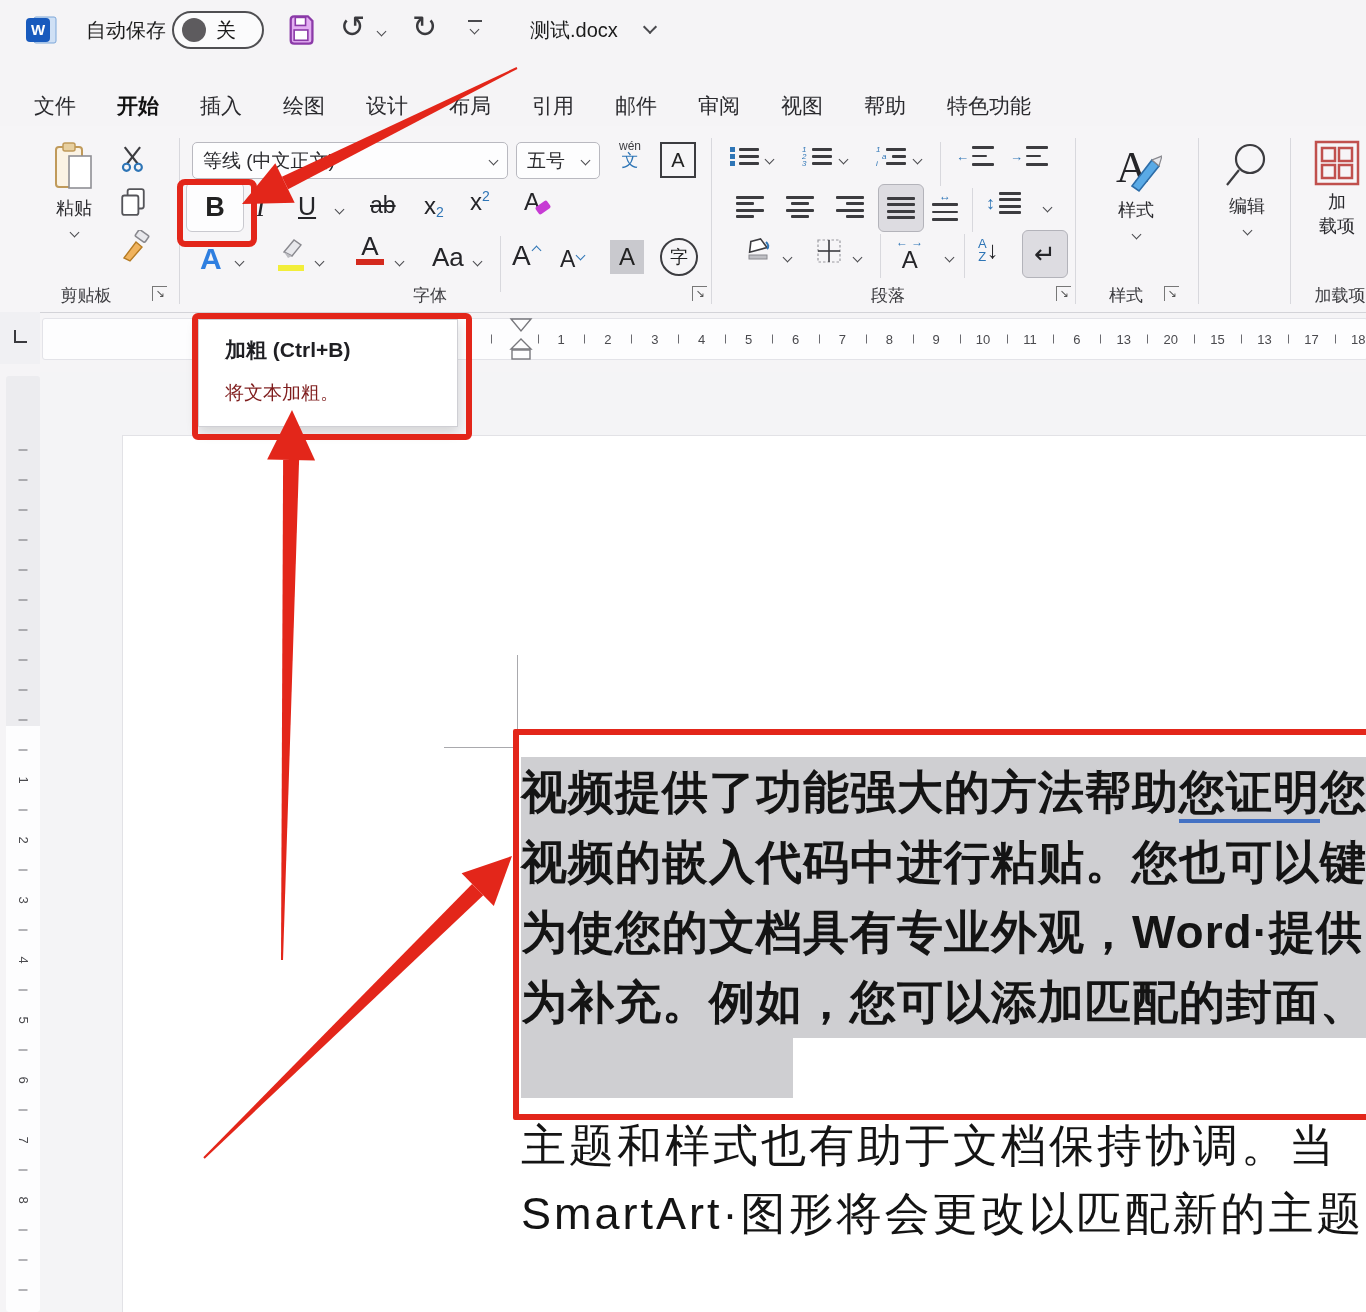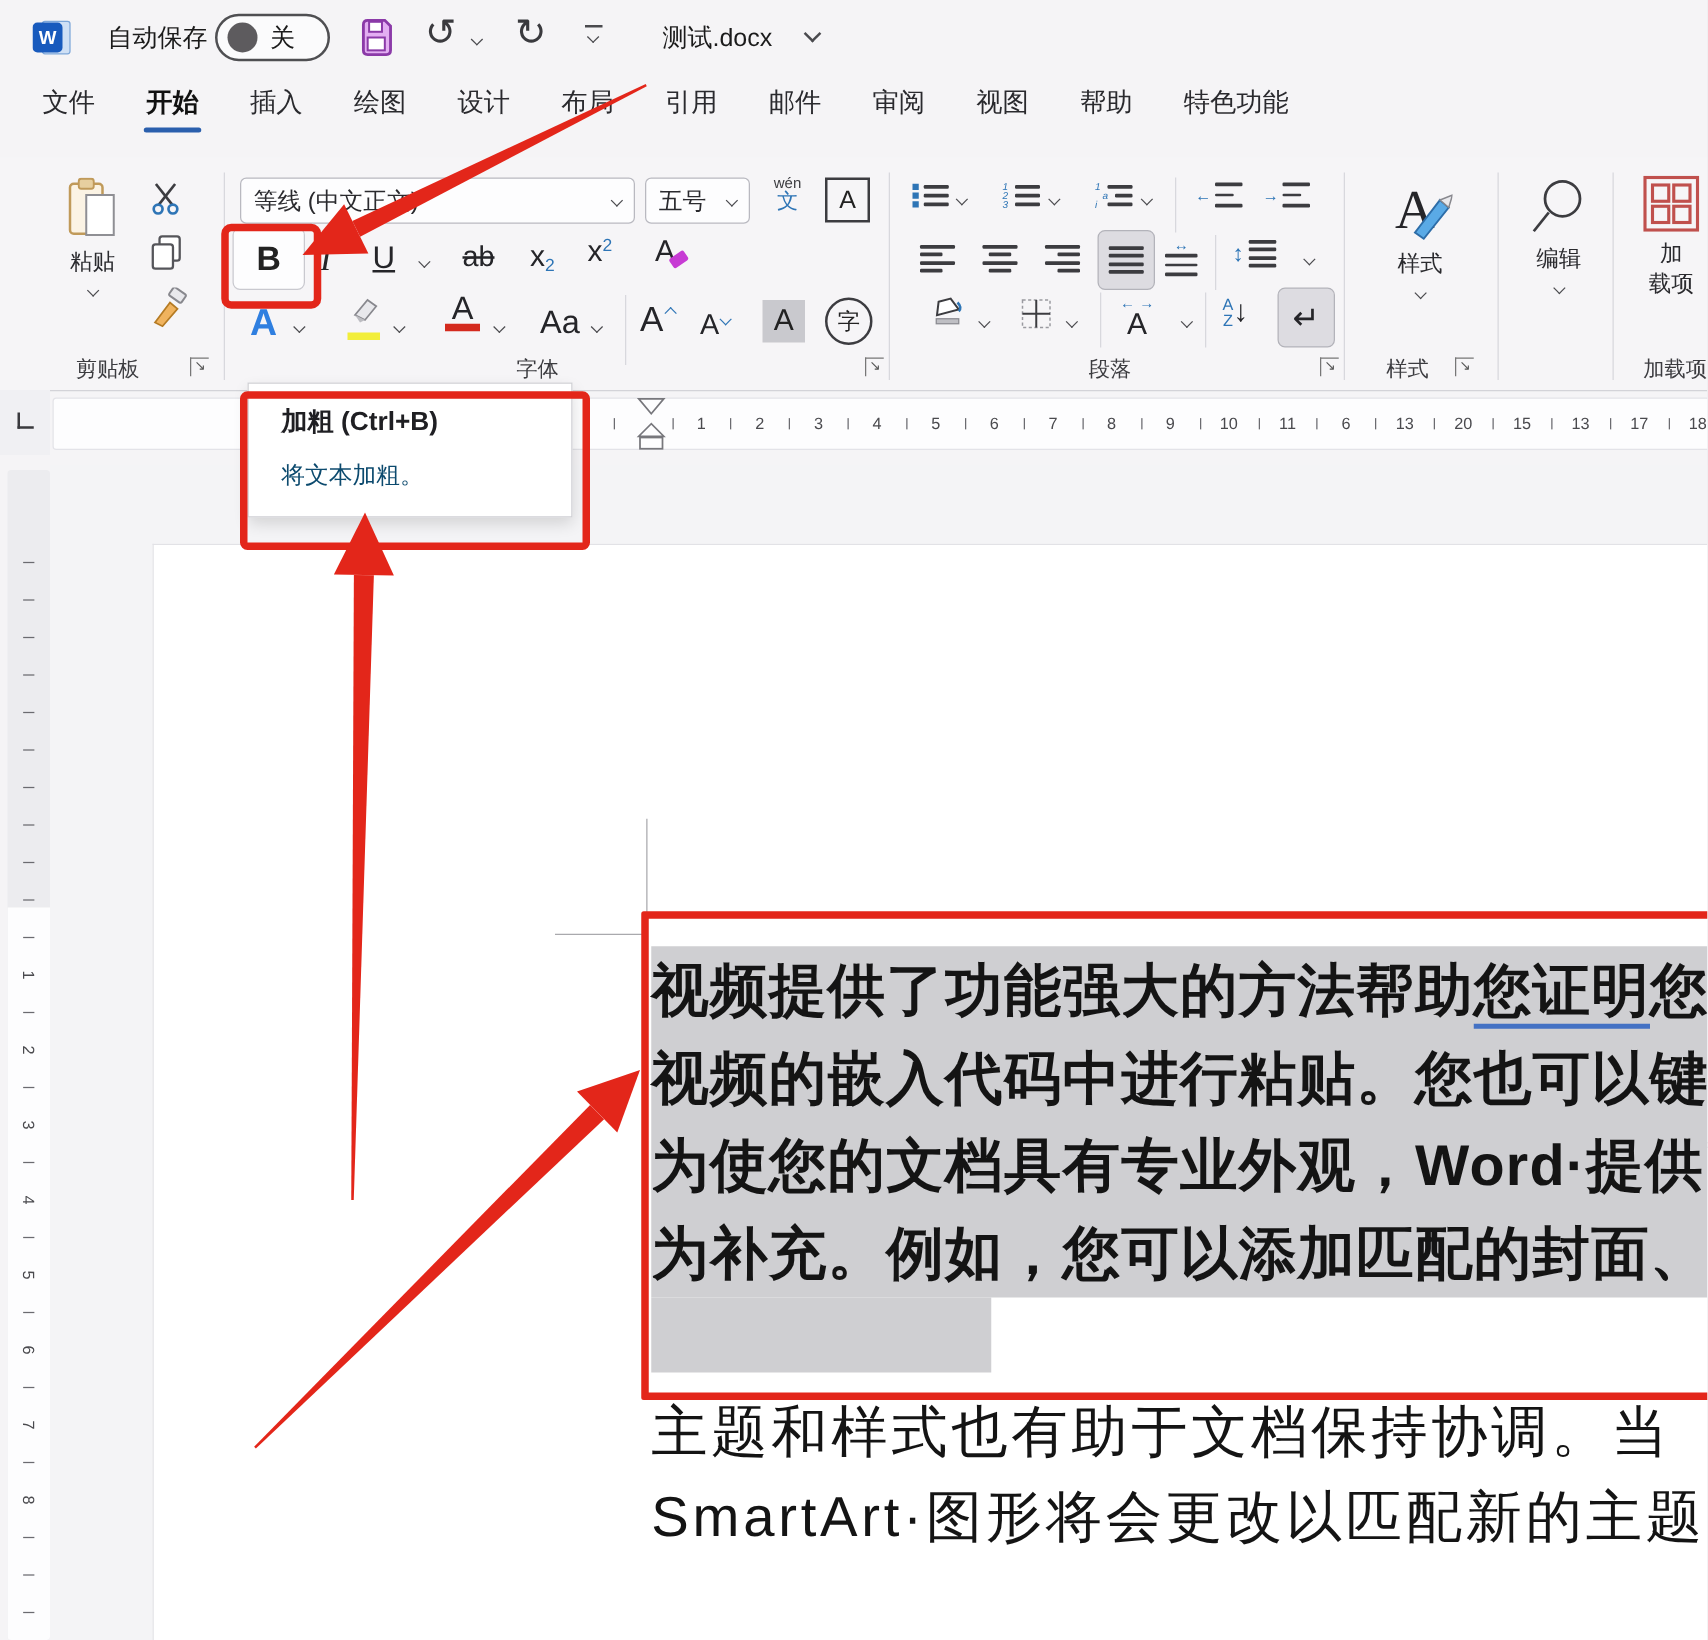--- a/index.html
+++ b/index.html
@@ -13,21 +13,21 @@
   .toggle{left:172px;top:11px;width:92px;height:38px;border:2px solid #4f4f52;border-radius:20px;
           background:#fbfbfc;display:flex;align-items:center;gap:10px;padding:0 8px;box-sizing:border-box;}
   .knob{width:24px;height:24px;border-radius:50%;background:#5d5b5e;}
   .chev{display:inline-block;width:8px;height:8px;border-right:2px solid #4a4a4e;border-bottom:2px solid #4a4a4e;transform:rotate(45deg);vertical-align:middle;}
   .chev.sm{width:6px;height:6px;border-width:1.6px;}
   .undo,.redo{font-size:30px;color:#3a3a3e;line-height:30px;}
   .searchbox{left:753px;top:5px;width:538px;height:50px;background:#fdfdfe;border:1px solid #d2d2d8;
              border-bottom-color:#bdbdc4;border-radius:8px;display:flex;align-items:center;gap:14px;padding:0 0 0 40px;box-sizing:border-box;}
   .searchbox span{font-size:21px;color:#5f5f66;}
   
-  .tabs{left:0;top:62px;width:1366px;height:64px;display:flex;align-items:flex-start;gap:37px;padding-left:32px;box-sizing:border-box;}
+  .tabs{left:0;top:62px;width:1366px;height:64px;display:flex;align-items:flex-end;gap:37px;padding-left:32px;box-sizing:border-box;}
   .tab{font-size:21px;color:#2a2a2e;position:relative;padding:6px 2px;}
   .tab.active{font-weight:bold;color:#111;}
   .tab.active::after{content:"";position:absolute;left:0;right:0;bottom:-4px;height:4px;border-radius:2px;background:#2a5fad;}
   
   .ribbon{left:0;top:126px;width:1366px;height:186px;background:#f6f5f7;border-bottom:1px solid #d3d3d8;}
   .vdiv{width:1px;background:#d8d8dd;}
   .grouplabel{font-size:17px;color:#3c3c40;text-align:center;}
   .dlg{width:14px;height:14px;border-top:1.6px solid #777;border-left:1.6px solid #777;font-size:11px;line-height:13px;text-align:center;color:#555;}
   .btnlabel{font-size:18px;color:#2a2a2e;text-align:center;}
   .combo{background:#fdfdfe;border:1px solid #b9b9c0;border-radius:5px;display:flex;align-items:center;justify-content:space-between;padding:0 10px;box-sizing:border-box;font-size:19px;color:#2a2a2e;}
@@ -56,24 +56,24 @@
   .docarea{left:40px;top:372px;width:1326px;height:940px;background:#f4f4f6;}
   .page{left:122px;top:435px;width:1244px;height:877px;background:#ffffff;border-left:1px solid #e2e2e6;border-top:1px solid #e2e2e6;}
   .boundmark{background:#a9a9ad;}
   .selbg{background:#cfcfd2;}
   .dline{left:521px;height:70px;line-height:70px;white-space:nowrap;font-size:46px;letter-spacing:1px;color:#141414;}
   .dline.b{font-weight:bold;}
   .dline.r{font-size:45px;letter-spacing:3px;height:60px;line-height:60px;}
   .link-u{border-bottom:4px solid #4472c4;padding-bottom:1px;}
   .rmark{font-weight:400;font-size:36px;color:#3d3d42;letter-spacing:0;margin-left:6px;}
   
-  .tooltip{left:198px;top:306px;width:260px;height:108px;background:#ffffff;border:1px solid #cfcfd4;
+  .tooltip{left:198px;top:319px;width:260px;height:108px;background:#ffffff;border:1px solid #cfcfd4;
            box-shadow:0 5px 12px rgba(0,0,0,.14);z-index:40;padding:16px 0 0 26px;box-sizing:border-box;}
   .tt-title{font-size:21px;font-weight:bold;color:#1f1f23;}
-  .tt-body{font-size:19px;color:#0c4a6e;margin-top:16px;font-family:Liberation Serif, serif;}
+  .tt-body{font-size:19px;color:#7f1d1d;margin-top:16px;font-family:Liberation Serif, serif;}
   .redrect{border:6px solid #e3261a;border-radius:8px;z-index:50;pointer-events:none;}
   .overlay{left:0;top:0;width:1366px;height:1312px;z-index:55;pointer-events:none;}
 </style>
 </head>
 <body>
 
 <div class="canvas">
 
   <div class="abs titlebar">
     <svg class="abs wlogo" viewBox="0 0 32 32">

